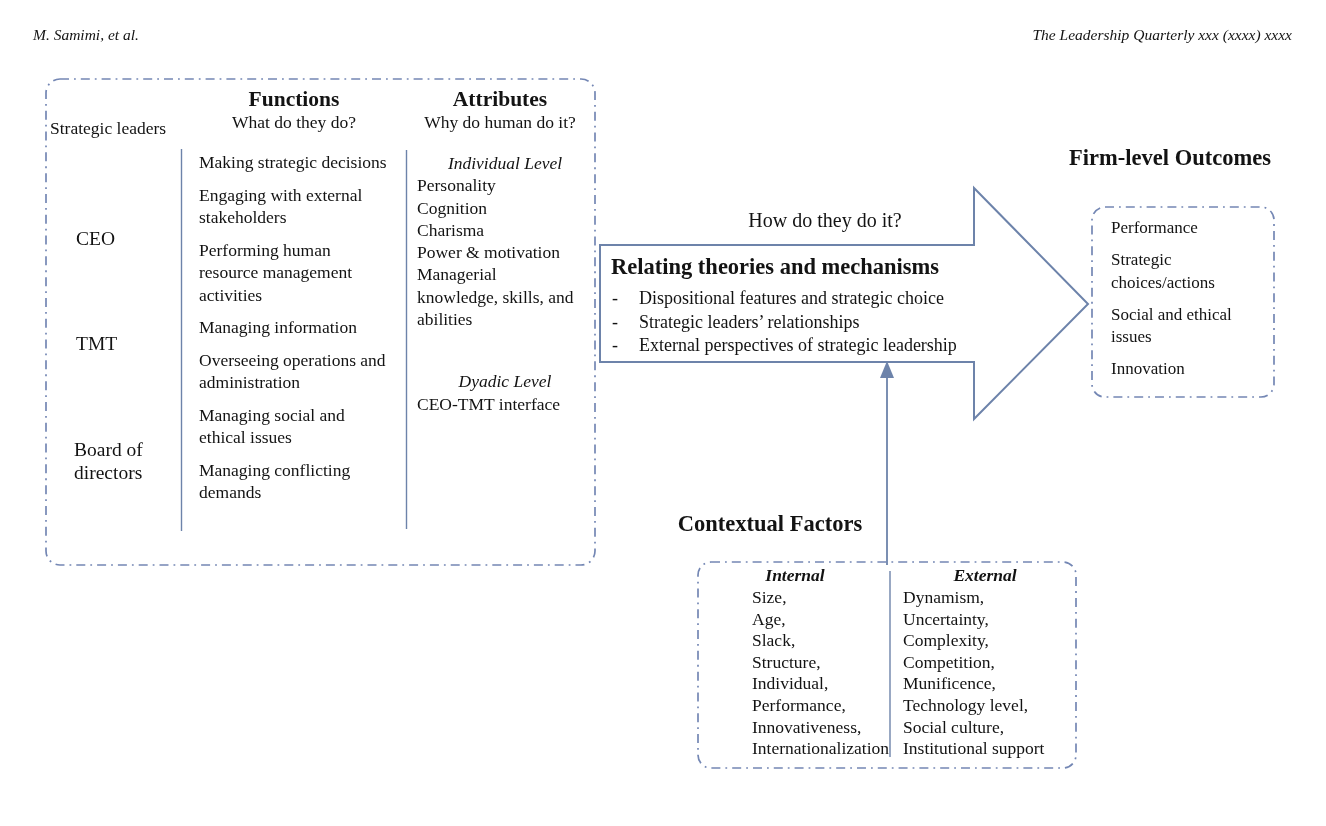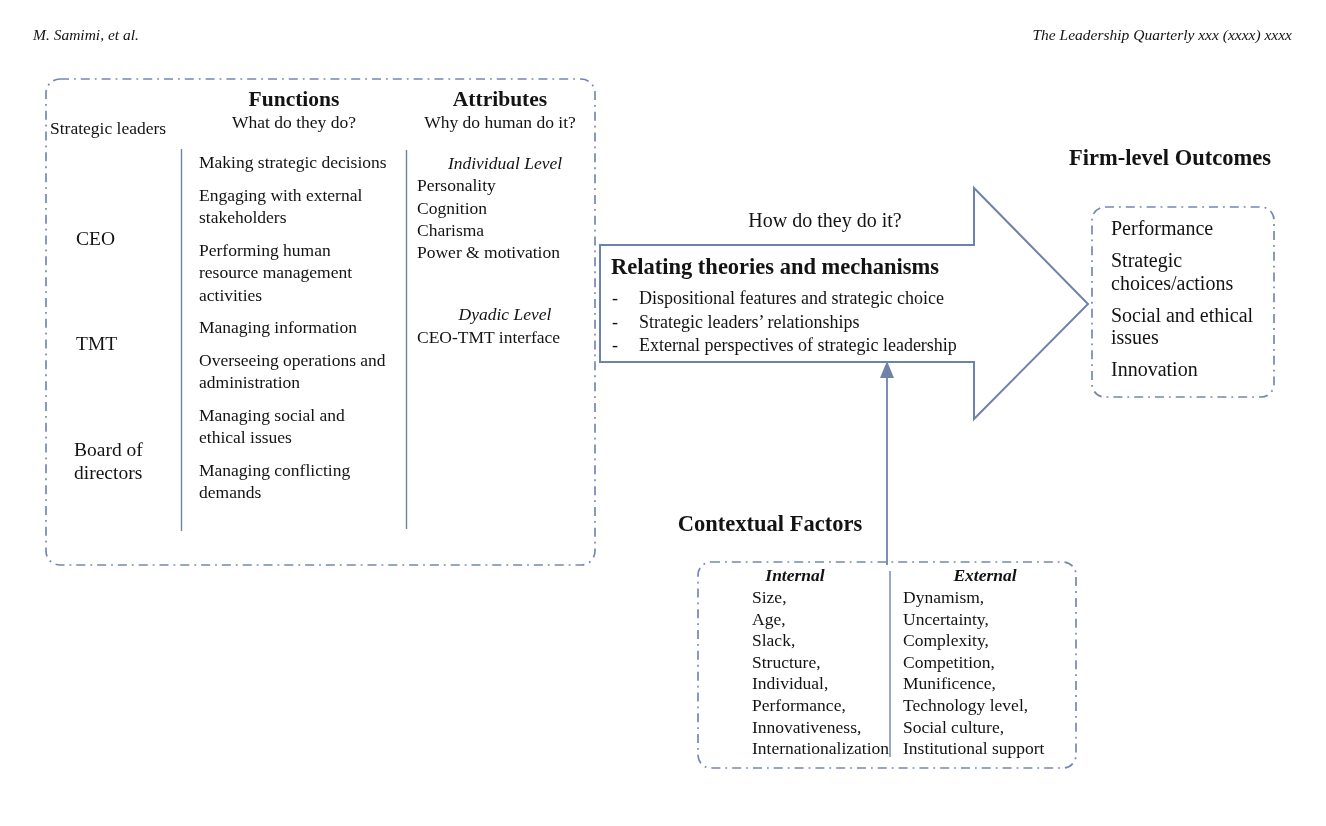--- a/index.html
+++ b/index.html
@@ -10,21 +10,21 @@
   .b{font-weight:bold;}
   .pre{white-space:pre-line;}
   .hdr{font-style:italic;font-size:15.5px;}
   .colhead-title{font-weight:bold;font-size:21.5px;line-height:26px;}
   .colhead-sub{font-size:17.5px;line-height:21px;}
   .leader{font-size:19.5px;line-height:23px;}
   .fn-list{font-size:17.5px;line-height:22.5px;}
   .fn-list > div{margin-bottom:10px;}
   .attr-col{font-size:17.5px;line-height:22.3px;}
   .attr-group-label{font-style:italic;text-align:center;}
-  .out-list{font-size:20px;line-height:22.3px;}
+  .out-list{font-size:17px;line-height:22.3px;}
   .out-list > div{margin-bottom:10px;}
   .ctx-head{font-size:17.5px;font-weight:bold;font-style:italic;text-align:center;}
   .ctx-list{font-size:17.5px;line-height:21.6px;}
   .bullets{font-size:18px;line-height:23.5px;}
   .bullet-row{display:flex;}
   .bullet-row .dash{width:27px;flex:none;}
   svg{position:absolute;left:0;top:0;}
 </style>
 </head>
 <body>
@@ -83,20 +83,23 @@
 demands</div>
 </div>
 
 <div class="abs attr-col" style="left:417px;top:152px;width:176px;">
   <div>
     <div class="attr-group-label">Individual Level</div>
     <div>Personality</div>
     <div>Cognition</div>
     <div>Charisma</div>
     <div>Power &amp; motivation</div>
+    <div class="pre">Managerial
+knowledge, skills, and
+abilities</div>
   </div>
   <div style="margin-top:40px;">
     <div class="attr-group-label">Dyadic Level</div>
     <div>CEO-TMT interface</div>
   </div>
 </div>
 
 <div class="abs center" style="left:700px;top:209px;width:250px;font-size:20px;">How do they do it?</div>
 
 <div class="abs b" style="left:611px;top:254px;font-size:22.5px;">Relating theories and mechanisms</div>

